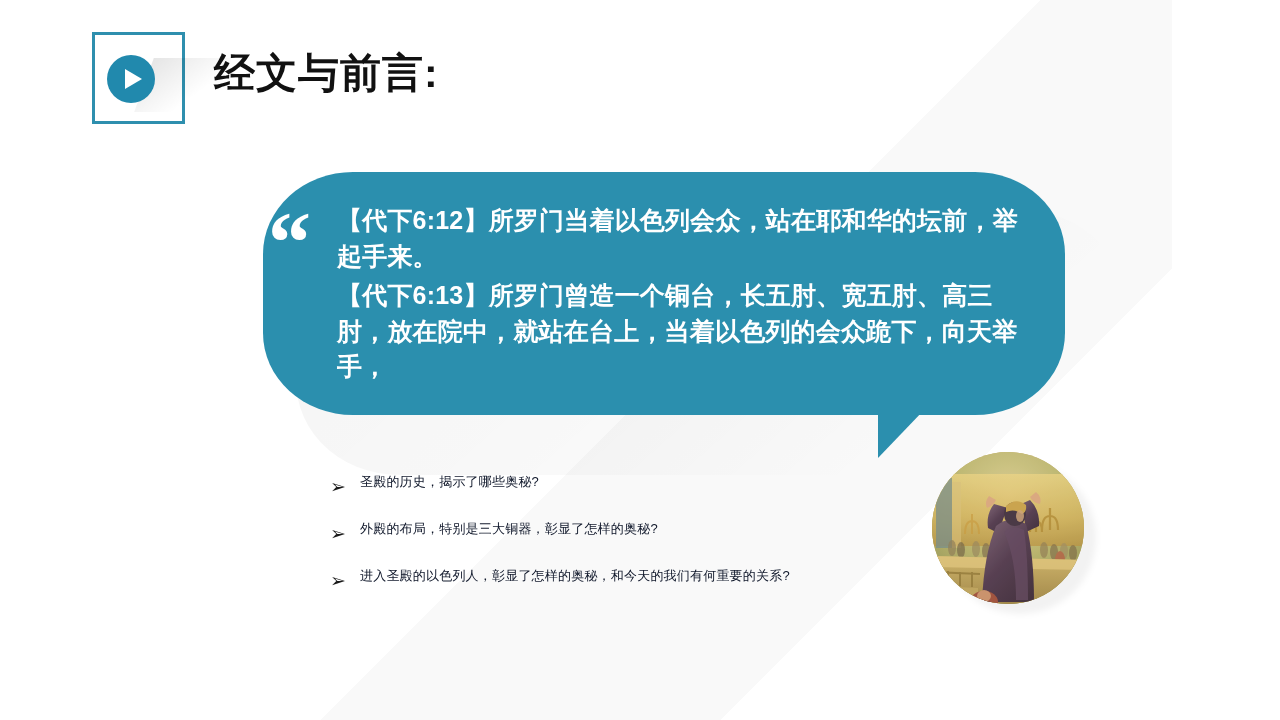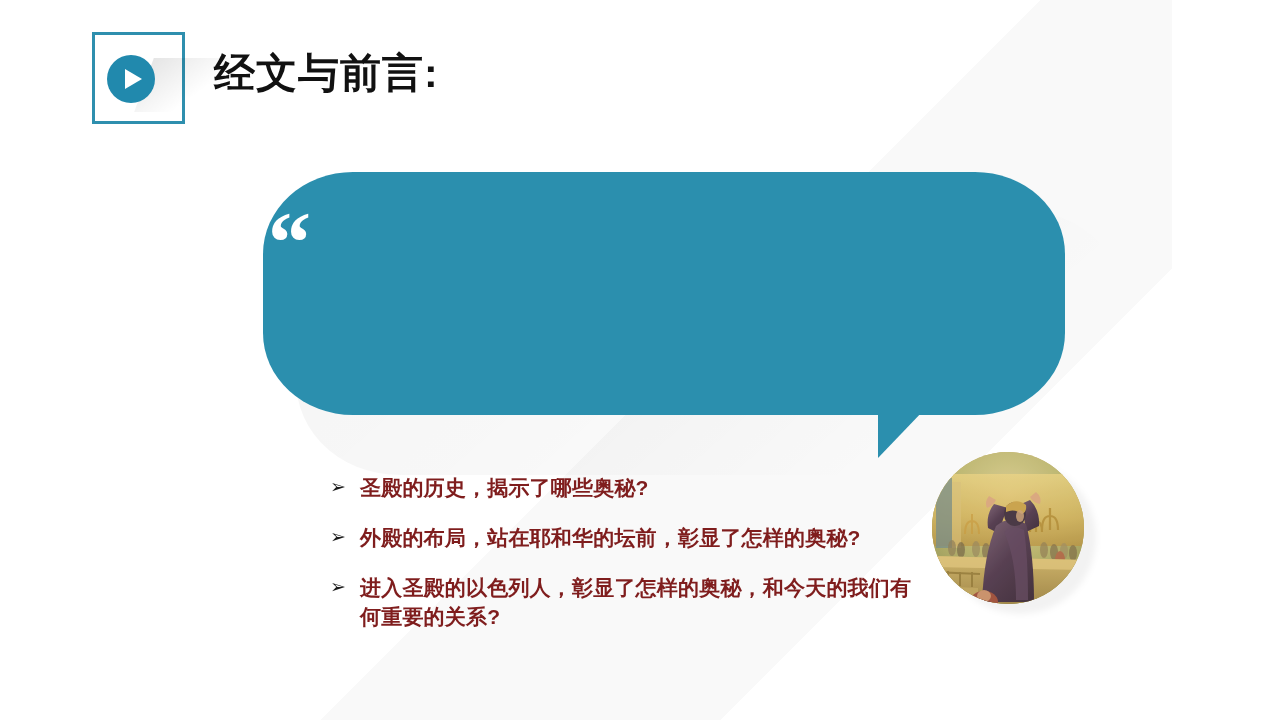--- a/index.html
+++ b/index.html
@@ -164,23 +164,23 @@
   .bullet-glyph {
     flex: 0 0 auto;
     width: 30px;
     font-size: 19px;
     line-height: 27px;
     color: #1a1a1a;
     font-family: "DejaVu Sans", sans-serif;
   }
   .bullet-text {
     flex: 1 1 auto;
-    font-size: 21px;
-    font-weight: bold;
-    color: #7f1d1d;
+    font-size: 13px;
+    font-weight: normal;
+    color: #0f172a;
     line-height: 1.42;
     letter-spacing: 0.2px;
   }
 
   
   .photo-shadow {
     position: absolute;
     left: 944px;
     top: 462px;
     width: 152px;
@@ -215,31 +215,35 @@
       <div class="play-triangle"></div>
     </div>
     <div class="header-title">经文与前言:</div>
   </div>
 
   <div class="bubble-shadow"></div>
   <div class="bubble"></div>
   <div class="bubble-tail"></div>
   <div class="quote-mark">“</div>
 
+  <div class="bubble-text">
+    <p class="verse-block">【代下6:12】所罗门当着以色列会众，站在耶和华的坛前，举起手来。</p>
+    <p class="verse-block">【代下6:13】所罗门曾造一个铜台，长五肘、宽五肘、高三肘，放在院中，就站在台上，当着以色列的会众跪下，向天举手，</p>
+  </div>
 
   <div class="bullets">
 
     <div class="bullet-row">
       <span class="bullet-glyph">➢</span>
       <span class="bullet-text">圣殿的历史，揭示了哪些奥秘?</span>
     </div>
 
     <div class="bullet-row">
       <span class="bullet-glyph">➢</span>
-      <span class="bullet-text">外殿的布局，站在耶和华的坛前，彰显了怎样的奥秘?</span>
+      <span class="bullet-text">外殿的布局，特别是三大铜器，彰显了怎样的奥秘?</span>
     </div>
 
     <div class="bullet-row">
       <span class="bullet-glyph">➢</span>
       <span class="bullet-text">进入圣殿的以色列人，彰显了怎样的奥秘，和今天的我们有何重要的关系?</span>
     </div>
 
   </div>
 
   <div class="photo-shadow"></div>

